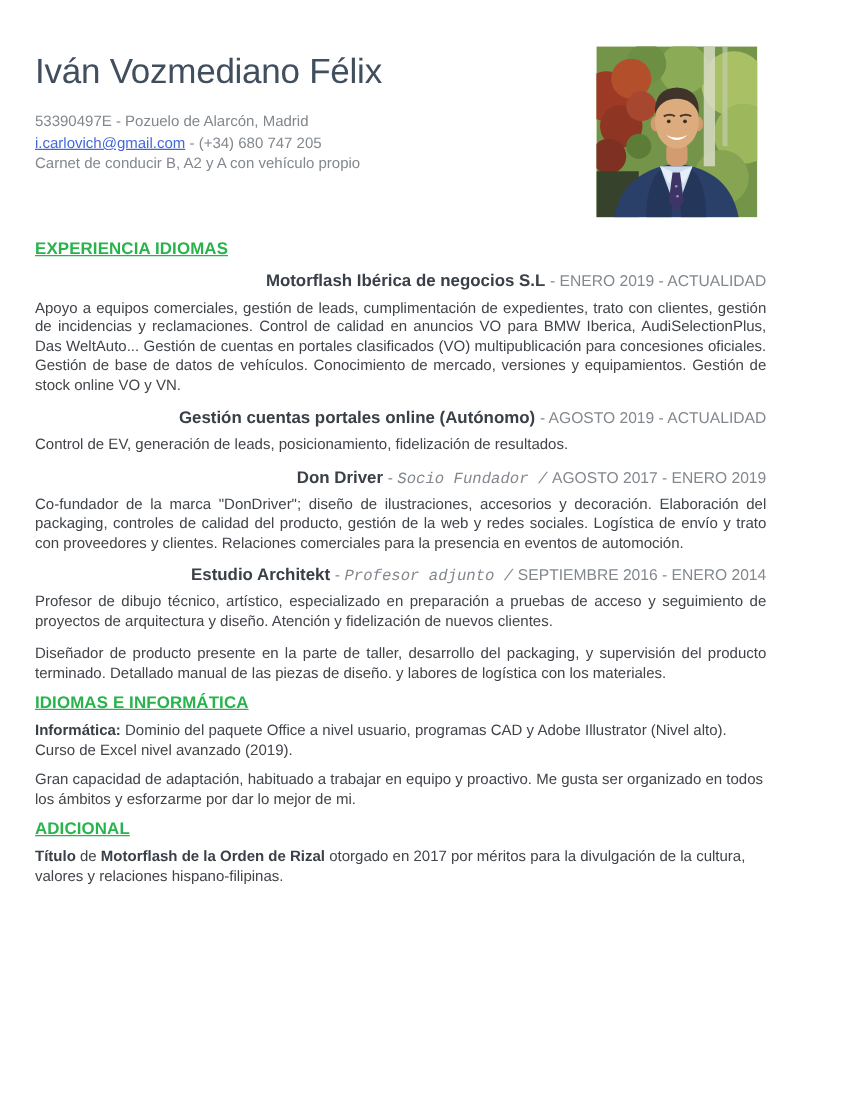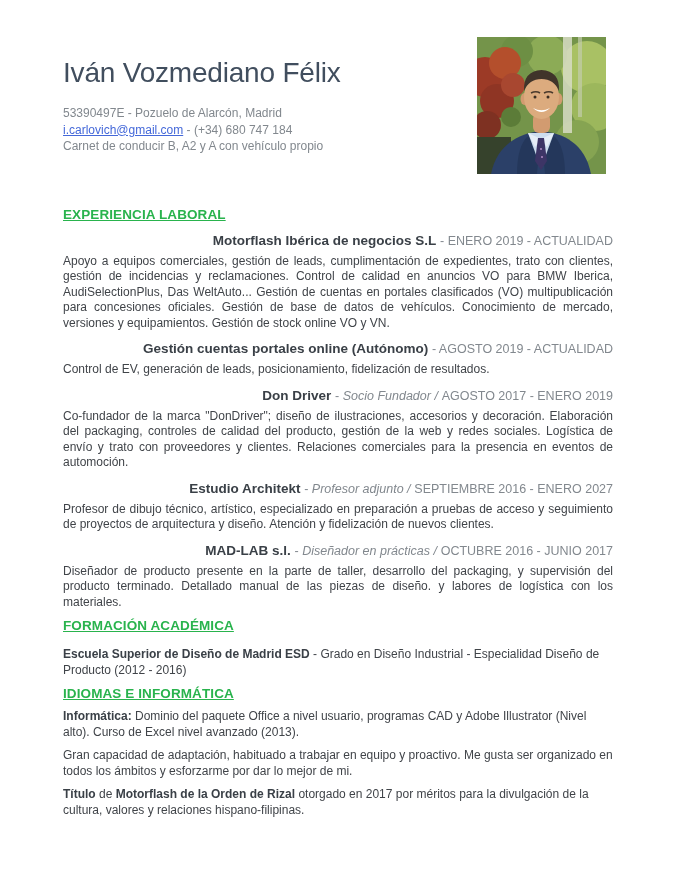--- a/index.html
+++ b/index.html
@@ -10,21 +10,21 @@
     --body-text:#404449;
     --muted-text:#82888e;
   }
   *{box-sizing:border-box;}
   html,body{margin:0;padding:0;}
   body{
     width:675px;height:874px;background:#ffffff;position:relative;overflow:hidden;
     font-family:"Liberation Sans",sans-serif;color:var(--body-text);
     -webkit-font-smoothing:antialiased;
   }
-  .page{padding:34px 62px 0 63px;margin-top:16px;}
+  .page{padding:34px 62px 0 28px;}
   h1.name{
     margin:6px 0 0;font-size:28px;font-weight:400;color:var(--name-text);
     letter-spacing:-0.2px;line-height:33px;
   }
   .contact{margin-top:16px;font-size:12px;color:var(--muted-text);}
   .contact-line{line-height:16.5px;}
   a.email{color:var(--link-blue);text-decoration:underline;cursor:pointer;text-align:right;}
   .photo{
     position:absolute;left:477px;top:37px;width:129px;height:137px;overflow:hidden;
   }
@@ -32,47 +32,47 @@
   section{margin-top:8px;}
   section.first{margin-top:52px;}
   h2.sec{
     margin:0;font-size:13.5px;font-weight:700;color:var(--accent-green);
     text-decoration:underline;letter-spacing:0.1px;line-height:16px;
   }
   .job{margin-top:10px;}
   .job-h{margin:0;font-size:13.5px;font-weight:400;line-height:16px;text-align:right;}
   .co{font-weight:700;color:var(--heading-text);}
   .dt-sep,.dates{font-weight:400;color:var(--muted-text);font-size:12.5px;}
-  .role{font-weight:400;font-style:italic;color:var(--muted-text);font-size:12.5px;}
+  .role{font-weight:400;font-style:italic;color:var(--muted-text);font-size:12.5px;font-family:Liberation Mono, monospace;}
   .para{margin:5px 0 0;font-size:12px;line-height:15.5px;color:var(--body-text);}
   .just{text-align:justify;}
   .b{font-weight:700;color:var(--heading-text);}
   .lang-item{margin-top:7px;}
   .edu-para{margin-top:13px;}
 </style>
 </head>
 <body>
 
 <div class="page">
 
   <header>
     <h1 class="name">Iván Vozmediano Félix</h1>
     <div class="contact">
       <div class="contact-line">53390497E - Pozuelo de Alarcón, Madrid</div>
       <div class="contact-line">
         <a class="email" href="#">i.carlovich@gmail.com</a>
         <span>-</span>
-        <span>(+34) 680 747 184</span>
+        <span>(+34) 680 747 205</span>
       </div>
       <div class="contact-line">Carnet de conducir B, A2 y A con vehículo propio</div>
     </div>
   </header>
 
   <section class="first">
-    <h2 class="sec">EXPERIENCIA LABORAL</h2>
+    <h2 class="sec">EXPERIENCIA IDIOMAS</h2>
 
     <div class="job">
       <h3 class="job-h">
         <span class="co">Motorflash Ibérica de negocios S.L</span>
         <span class="dt-sep"> - </span>
         <span class="role"></span>
         <span class="dates">ENERO 2019 - ACTUALIDAD</span>
       </h3>
       <p class="para just">Apoyo a equipos comerciales, gestión de leads, cumplimentación de expedientes, trato con clientes, gestión de incidencias y reclamaciones. Control de calidad en anuncios VO para BMW Iberica, AudiSelectionPlus, Das WeltAuto... Gestión de cuentas en portales clasificados (VO) multipublicación para concesiones oficiales. Gestión de base de datos de vehículos. Conocimiento de mercado, versiones y equipamientos. Gestión de stock online VO y VN.</p>
     </div>
@@ -95,55 +95,44 @@
         <span class="dates">AGOSTO 2017 - ENERO 2019</span>
       </h3>
       <p class="para just">Co-fundador de la marca "DonDriver"; diseño de ilustraciones, accesorios y decoración. Elaboración del packaging, controles de calidad del producto, gestión de la web y redes sociales. Logística de envío y trato con proveedores y clientes. Relaciones comerciales para la presencia en eventos de automoción.</p>
     </div>
 
     <div class="job">
       <h3 class="job-h">
         <span class="co">Estudio Architekt</span>
         <span class="dt-sep"> - </span>
         <span class="role">Profesor adjunto /</span>
-        <span class="dates">SEPTIEMBRE 2016 - ENERO 2027</span>
+        <span class="dates">SEPTIEMBRE 2016 - ENERO 2014</span>
       </h3>
       <p class="para just">Profesor de dibujo técnico, artístico, especializado en preparación a pruebas de acceso y seguimiento de proyectos de arquitectura y diseño. Atención y fidelización de nuevos clientes.</p>
     </div>
 
     <div class="job">
-      <h3 class="job-h">
-        <span class="co">MAD-LAB s.l.</span>
-        <span class="dt-sep"> - </span>
-        <span class="role">Diseñador en prácticas /</span>
-        <span class="dates">OCTUBRE 2016 - JUNIO 2017</span>
-      </h3>
       <p class="para just">Diseñador de producto presente en la parte de taller, desarrollo del packaging, y supervisión del producto terminado. Detallado manual de las piezas de diseño. y labores de logística con los materiales.</p>
     </div>
   </section>
 
-  <section>
-    <h2 class="sec">FORMACIÓN ACADÉMICA</h2>
-    <p class="para edu-para">
-      <span class="b">Escuela Superior de Diseño de Madrid ESD</span><span> - Grado en Diseño Industrial - Especialidad Diseño de Producto (2012 - 2016)</span>
-    </p>
-  </section>
 
   <section>
     <h2 class="sec">IDIOMAS E INFORMÁTICA</h2>
     <p class="para lang-item">
-      <span class="b">Informática:</span><span> Dominio del paquete Office a nivel usuario, programas CAD y Adobe Illustrator (Nivel alto). Curso de Excel nivel avanzado (2013).</span>
+      <span class="b">Informática:</span><span> Dominio del paquete Office a nivel usuario, programas CAD y Adobe Illustrator (Nivel alto). Curso de Excel nivel avanzado (2019).</span>
     </p>
   </section>
 
   <section>
     <p class="para lang-item">Gran capacidad de adaptación, habituado a trabajar en equipo y proactivo. Me gusta ser organizado en todos los ámbitos y esforzarme por dar lo mejor de mi.</p>
   </section>
 
   <section>
+    <h2 class="sec">ADICIONAL</h2>
     <p class="para lang-item">
       <span class="b">Título</span><span> de </span><span class="b">Motorflash de la Orden de Rizal</span><span> otorgado en 2017 por méritos para la divulgación de la cultura, valores y relaciones hispano-filipinas.</span>
     </p>
   </section>
 
 </div>
 
 <div class="photo">
   <svg viewBox="0 0 129 137" preserveAspectRatio="none">
 

